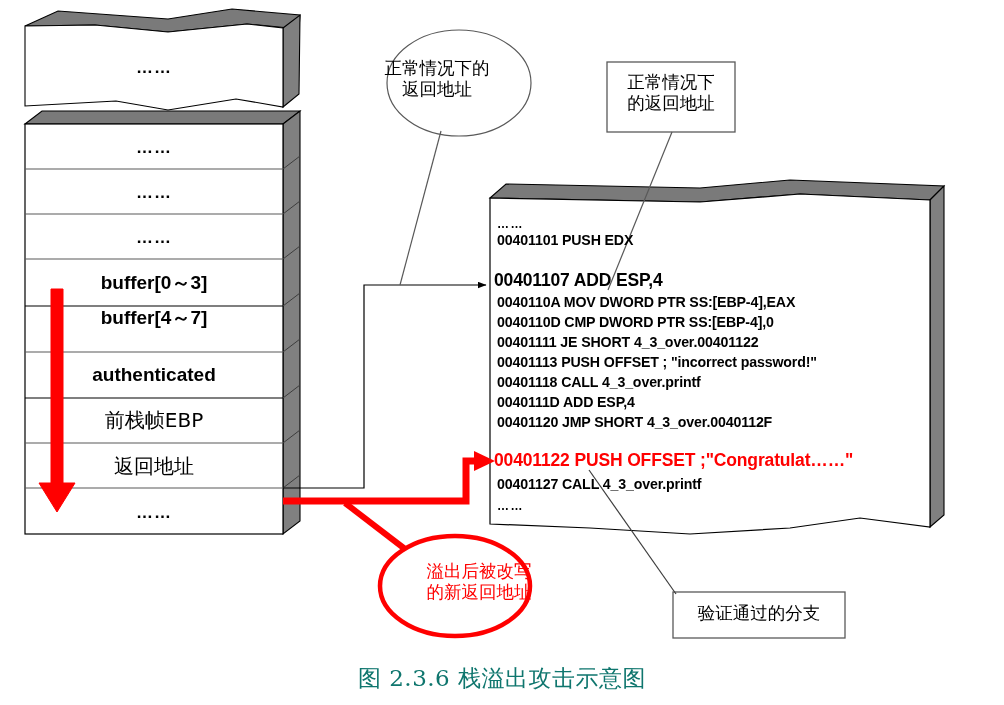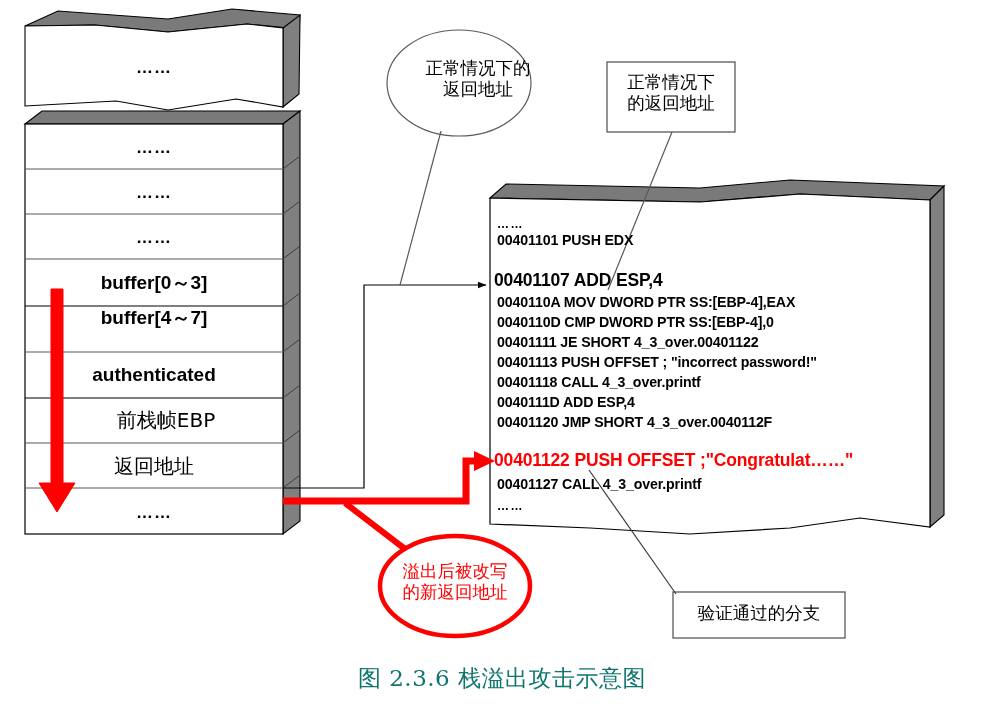--- a/index.html
+++ b/index.html
@@ -82,21 +82,21 @@
   .callout-text{
     position:absolute;
     text-align:center;
     font-family:"DejaVu Sans","Liberation Sans",sans-serif;
     font-size:17.5px;
     line-height:1.18;
     color:#000;
     white-space:pre-line;
     pointer-events:none;
   }
-  .callout-text.red{ color:#ff0000; }
+  .callout-text.red{ color:#ff0000;padding-left:24px; }
   #caption{
     position:absolute;
     left:0;
     top:663px;
     width:1004px;
     text-align:center;
     font-family:"DejaVu Serif","Liberation Serif",serif;
     font-size:23px;
     color:#0f766e;
     letter-spacing:0.5px;
@@ -196,39 +196,39 @@
   </svg>
 
   <div class="torn-dots" style="top:58px;">……</div>
 
   <div class="cell-label dots" style="top:139px;">……</div>
   <div class="cell-label dots" style="top:184px;">……</div>
   <div class="cell-label dots" style="top:229px;">……</div>
   <div class="cell-label" style="top:273px;">buffer[0～3]</div>
   <div class="cell-label" style="top:308px;">buffer[4～7]</div>
   <div class="cell-label" style="top:365px;">authenticated</div>
-  <div class="cell-label cjk" style="top:410px;padding-left:12px;">前栈帧EBP</div>
+  <div class="cell-label cjk" style="top:410px;">前栈帧EBP</div>
   <div class="cell-label cjk" style="top:456px;">返回地址</div>
   <div class="cell-label dots" style="top:504px;">……</div>
 
   <div class="code-line dots" style="top:218px;">……</div>
   <div class="code-line" style="top:233px;">00401101 PUSH EDX</div>
   <div class="code-line big" style="top:272px;">00401107 ADD ESP,4</div>
   <div class="code-line" style="top:295px;">0040110A MOV DWORD PTR SS:[EBP-4],EAX</div>
   <div class="code-line" style="top:315px;">0040110D CMP DWORD PTR SS:[EBP-4],0</div>
   <div class="code-line" style="top:335px;">00401111 JE SHORT 4_3_over.00401122</div>
   <div class="code-line" style="top:355px;">00401113 PUSH OFFSET ; "incorrect password!"</div>
   <div class="code-line" style="top:375px;">00401118 CALL 4_3_over.printf</div>
   <div class="code-line" style="top:395px;">0040111D ADD ESP,4</div>
   <div class="code-line" style="top:415px;">00401120 JMP SHORT 4_3_over.0040112F</div>
   <div class="code-line hl" style="top:452px;">00401122 PUSH OFFSET ;"Congratulat……"</div>
   <div class="code-line" style="top:477px;">00401127 CALL 4_3_over.printf</div>
   <div class="code-line dots" style="top:500px;">……</div>
 
-  <div class="callout-text" style="left:408px; top:58px; width:140px;">正常情况下的
+  <div class="callout-text" style="left:367px; top:58px; width:140px;">正常情况下的
 返回地址</div>
 
   <div class="callout-text" style="left:609px; top:72px; width:124px;">正常情况下
 的返回地址</div>
 
   <div class="callout-text red" style="left:383px; top:561px; width:144px;">溢出后被改写
 的新返回地址</div>
 
   <div class="callout-text" style="left:675px; top:603px; width:168px;">验证通过的分支</div>
 

